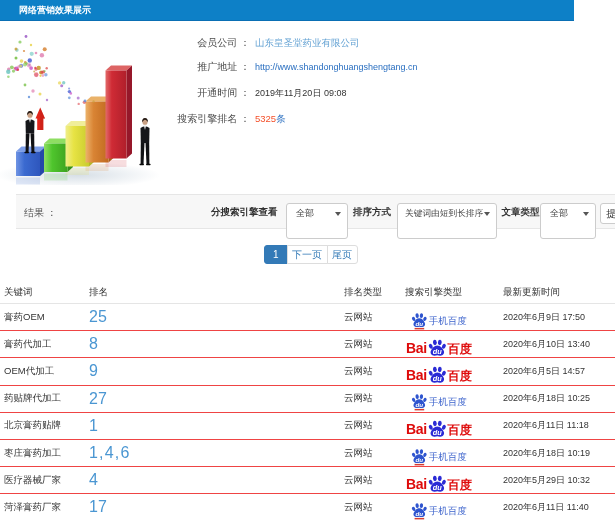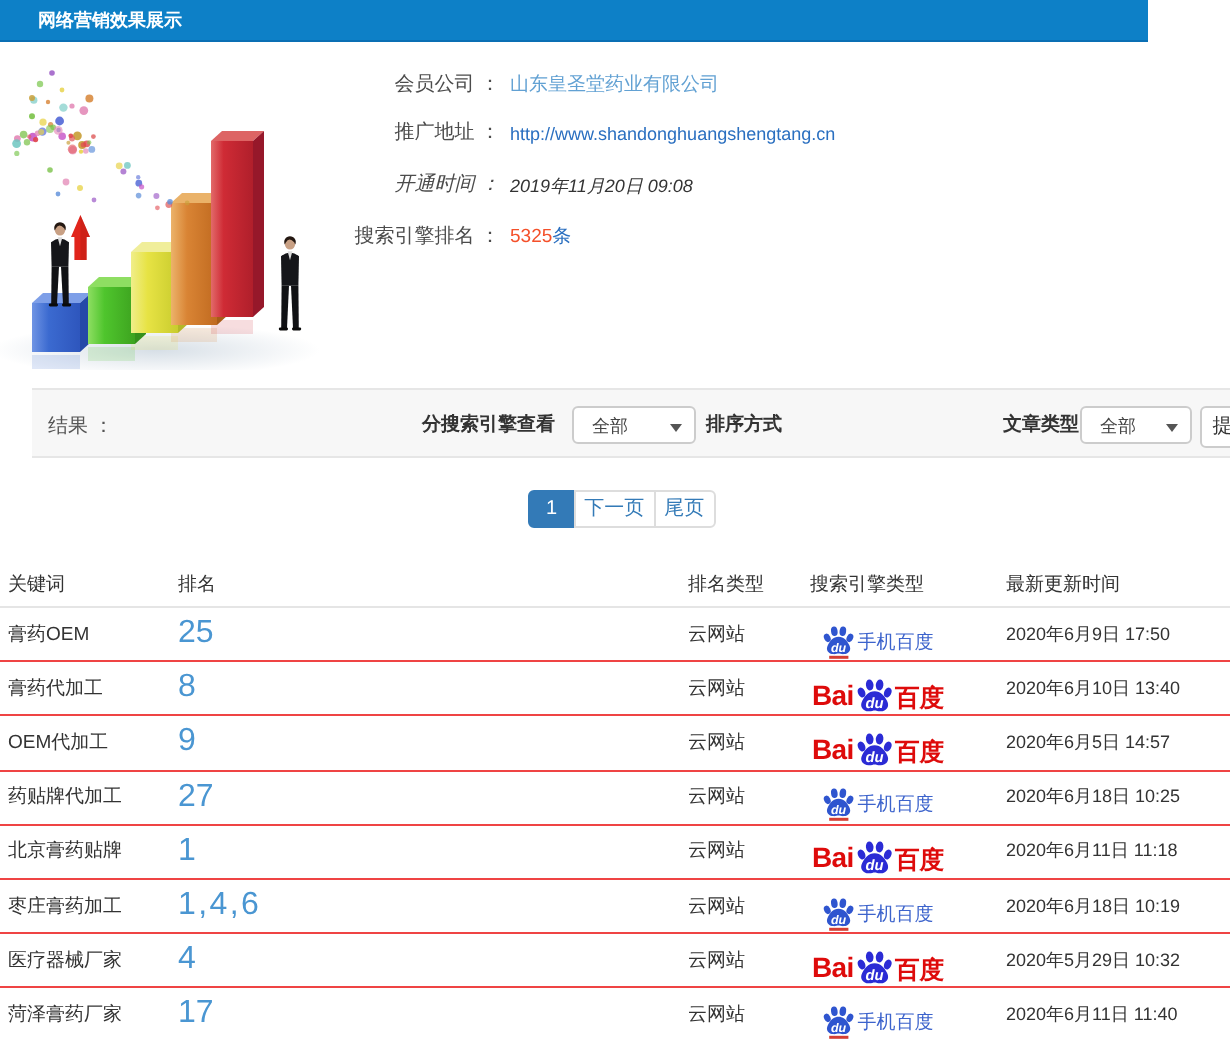--- a/index.html
+++ b/index.html
@@ -16,21 +16,21 @@
 .ival { position:absolute; left:255px; }
 .green { color:#62a1d3; font-size:9.5px; }
 .url   { color:#2a6fc0; font-size:9px; }
 .dark  { color:#333; font-size:9px; }
 .orange{ color:#f4502a; font-size:9.5px; }
 .tiao { color:#2a6fc0; font-size:9.5px; }
 .fbar { position:absolute; left:16px; top:194px; width:615px; height:33px;
   background:#f7f7f7; border-top:1px solid #e6e6e6; border-bottom:1px solid #e6e6e6; }
 .fbar .res { position:absolute; left:8px; top:11px; font-size:10px; color:#555; }
 .flab { position:absolute; top:11px; font-size:9.5px; font-weight:bold; color:#333; white-space:nowrap; }
-.fsel { position:absolute; top:8px; height:19px; background:#fff; border:1px solid #ccc;
+.fsel { position:absolute; top:8px; height:36px; background:#fff; border:1px solid #ccc;
   border-radius:3px; font-size:9px; color:#444; line-height:18px; box-sizing:border-box; white-space:nowrap; }
 .fsel .tx { position:absolute; left:9px; top:0; line-height:19px; }
 .fsel .ar { position:absolute; right:6px; top:7.5px; width:0; height:0;
   border-left:3.5px solid transparent; border-right:3.5px solid transparent; border-top:4px solid #555; }
 .fbtn { position:absolute; top:8px; left:583.5px; width:33.5px; height:21px; background:#fff;
   border:1px solid #ccc; border-radius:3px; font-size:10px; color:#333;
   text-align:center; line-height:19px; box-sizing:border-box; }
 .pag { position:absolute; left:264px; top:245px; height:19px; font-size:10px; }
 .pag span { display:block; float:left; height:17px; line-height:17px; border:1px solid #ddd;
   background:#fff; color:#337ab7; padding:0 4.5px; margin-left:-1px; }
@@ -53,21 +53,21 @@
 
 <div class="info">
   <div class="irow" style="top:37px;">
       <span class="ilab">会员公司 ：</span>
       <span class="ival green">山东皇圣堂药业有限公司</span>
     </div>
   <div class="irow" style="top:61px;">
       <span class="ilab">推广地址 ：</span>
       <span class="ival url">http://www.shandonghuangshengtang.cn</span>
     </div>
-  <div class="irow" style="top:87px;font-style:italic;">
+  <div class="irow" style="top:87px;">
       <span class="ilab">开通时间 ：</span>
       <span class="ival dark">2019年11月20日 09:08</span>
     </div>
   <div class="irow" style="top:113px;">
       <span class="ilab">搜索引擎排名 ：</span>
       <span class="ival"><span class="orange">5325</span><span class="tiao">条</span></span>
     </div>
 </div>
 
 <div class="chart"><svg width="165" height="152" viewBox="0 0 165 152" id="chartsvg">
@@ -205,20 +205,24 @@
     </svg></div>
 
 <div class="fbar">
   <span class="res">结果 ：</span>
   <span class="flab" style="left:195px;">分搜索引擎查看</span>
   <div class="fsel" style="left:270px; width:62px;">
       <span class="tx">全部</span>
       <span class="ar"></span>
     </div>
   <span class="flab" style="left:337px;">排序方式</span>
+  <div class="fsel" style="left:381px; width:100px;">
+      <span class="tx" style="font-size:8.7px;left:7px;">关键词由短到长排序</span>
+      <span class="ar"></span>
+    </div>
   <span class="flab" style="left:485.5px;">文章类型</span>
   <div class="fsel" style="left:524px; width:56px;">
       <span class="tx">全部</span>
       <span class="ar"></span>
     </div>
   <div class="fbtn">提交</div>
 </div>
 
 <div class="pag">
   <span class="act first">1</span>

